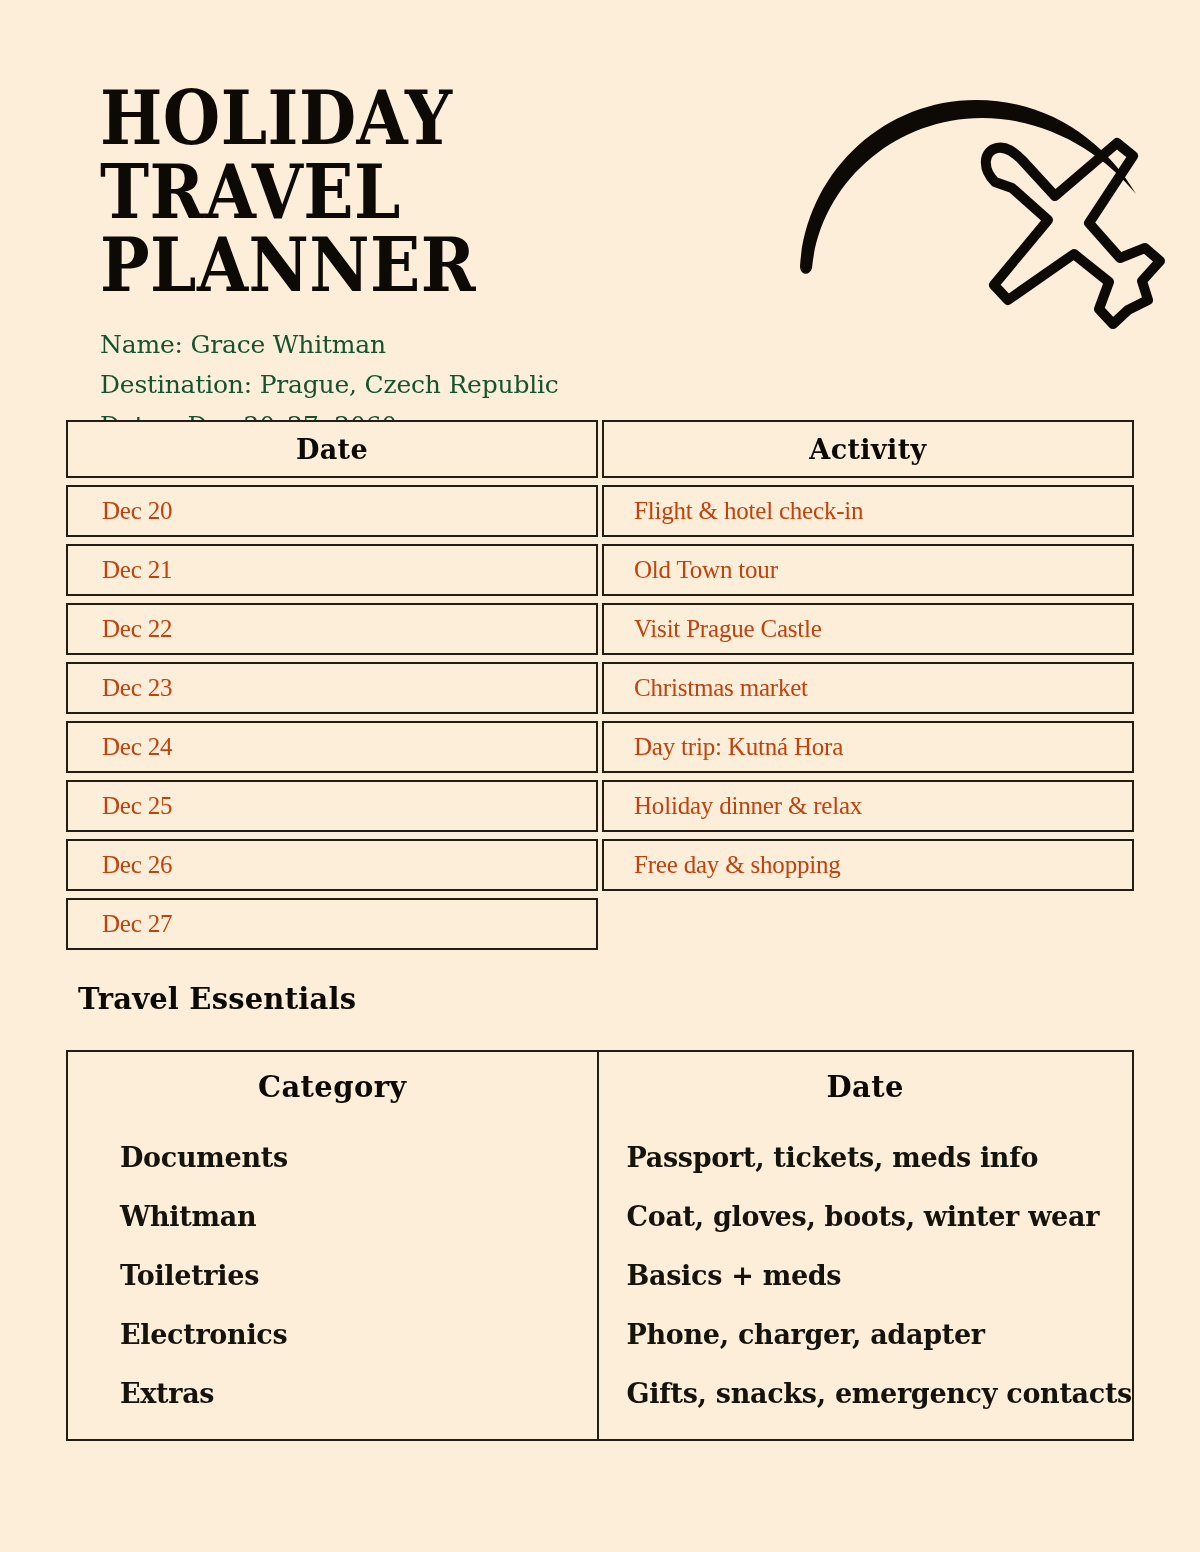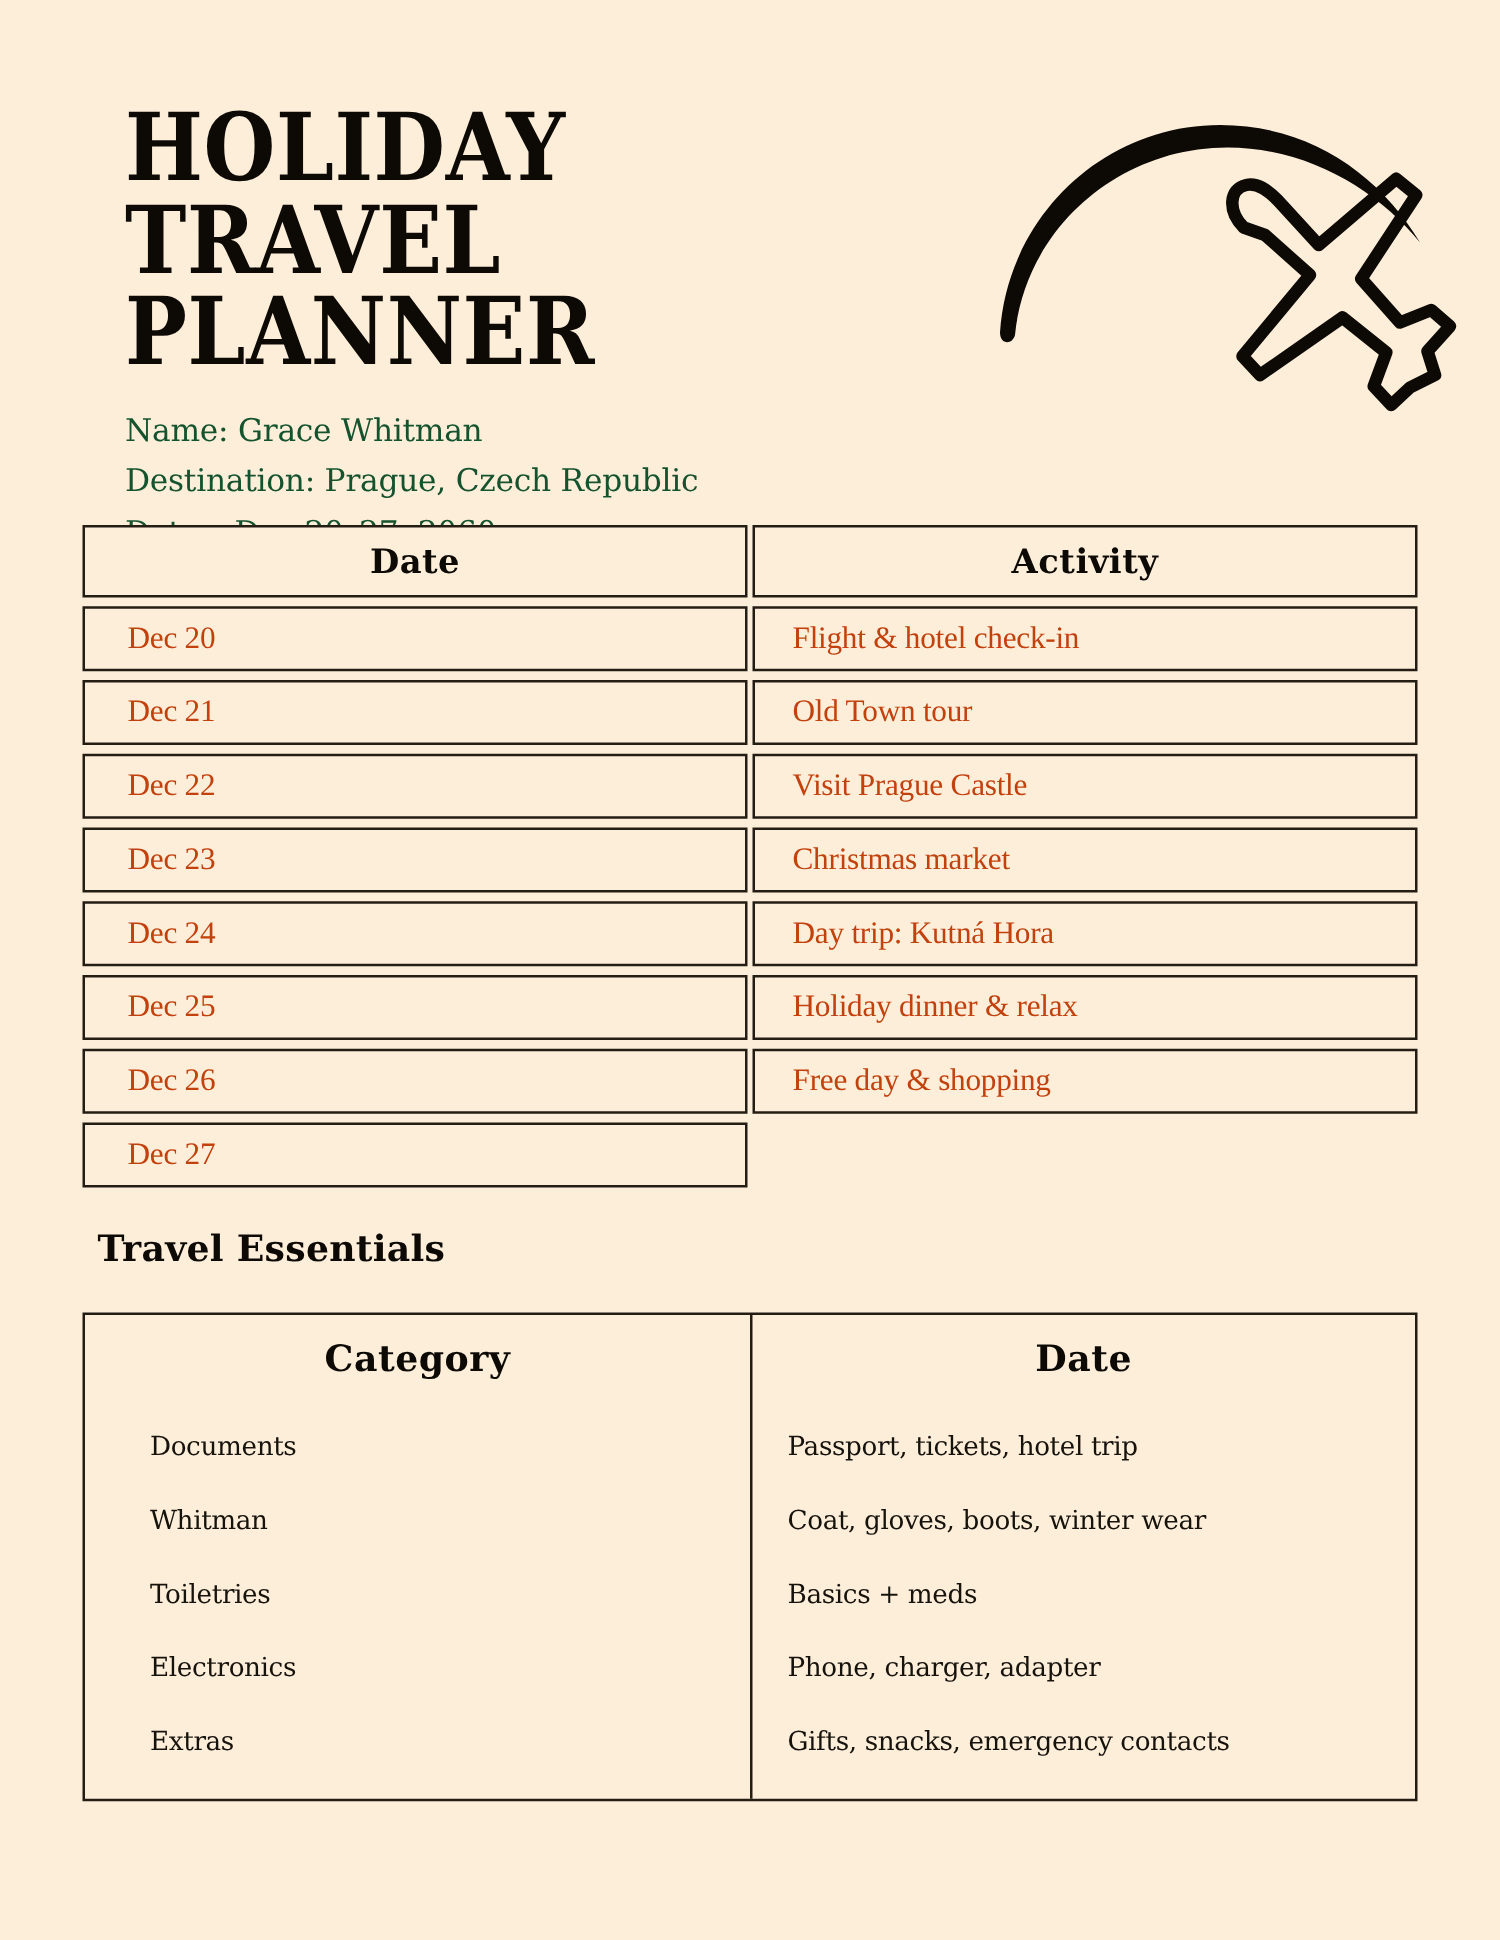--- a/index.html
+++ b/index.html
@@ -159,27 +159,28 @@
     letter-spacing: 0.4px;
     color: #0d0a06;
     height: 58px;
     line-height: 58px;
   }
   .ess-list {
     margin-top: 12px;
   }
   .ess-item {
     font-family: "DejaVu Serif", "Liberation Serif", serif;
-    font-size: 21px;
+    font-size: 27px;
     letter-spacing: -0.3px;
     color: #16120c;
     height: 59px;
     line-height: 59px;
     white-space: nowrap;
     overflow: hidden;
+    font-weight: bold;
   }
   .ess-col-cat .ess-item { padding-left: 52px; }
   .ess-col-items .ess-item { padding-left: 28px; }
 </style>
 </head>
 <body>
 
 <div class="page">
 
   <div class="header">
@@ -321,21 +322,21 @@
         <div class="ess-item">Whitman</div>
         <div class="ess-item">Toiletries</div>
         <div class="ess-item">Electronics</div>
         <div class="ess-item">Extras</div>
       </div>
     </div>
 
     <div class="ess-col ess-col-items">
       <div class="ess-head">Date</div>
       <div class="ess-list">
-        <div class="ess-item">Passport, tickets, hotel trip</div>
+        <div class="ess-item">Passport, tickets, meds info</div>
         <div class="ess-item">Coat, gloves, boots, winter wear</div>
         <div class="ess-item">Basics + meds</div>
         <div class="ess-item">Phone, charger, adapter</div>
         <div class="ess-item">Gifts, snacks, emergency contacts</div>
       </div>
     </div>
 
   </div>
 
 </div>

